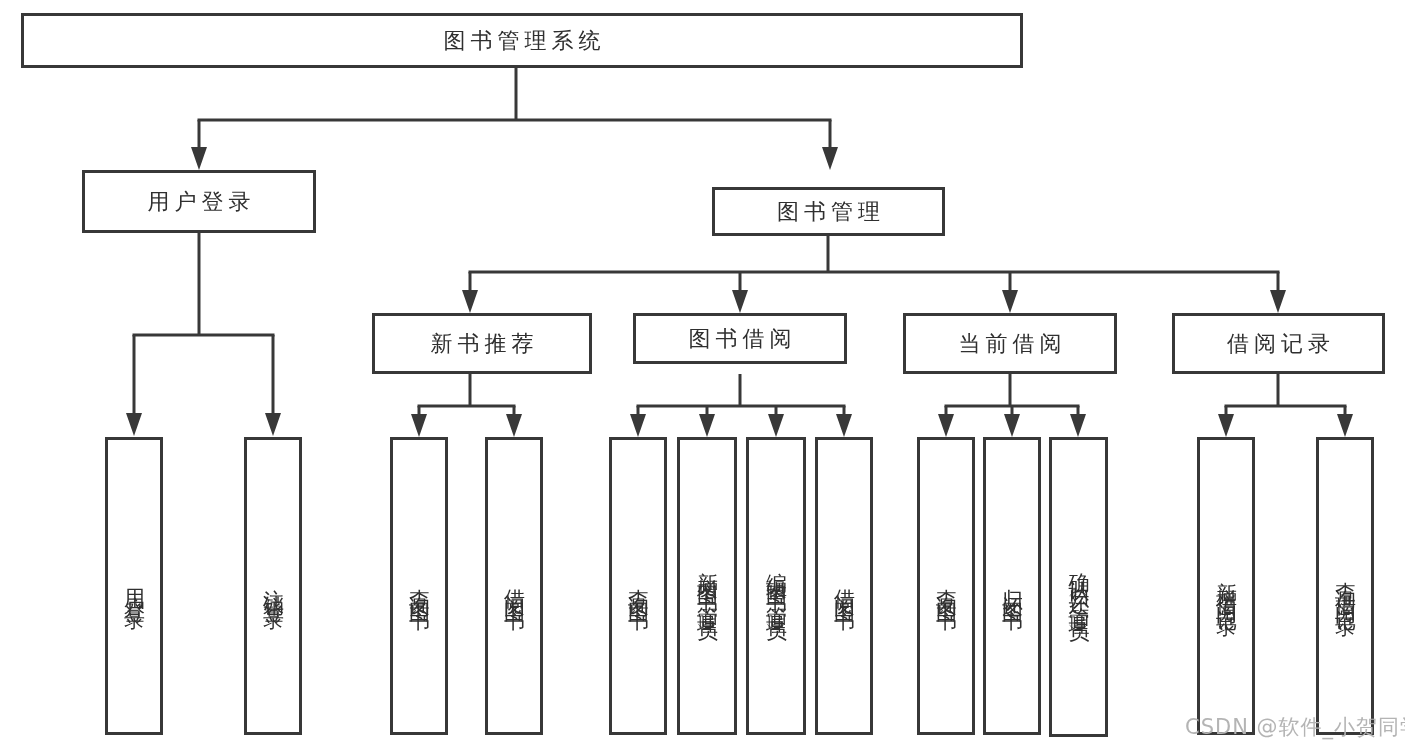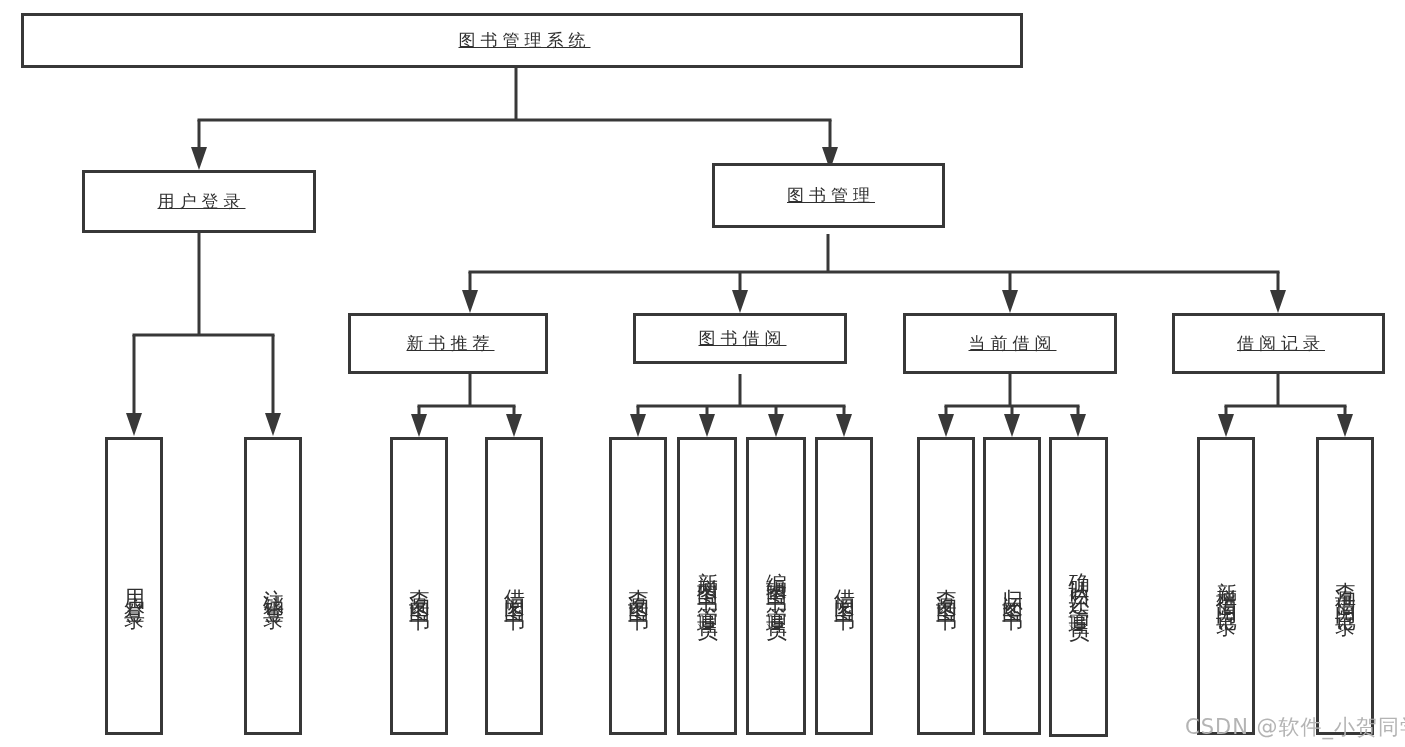--- a/index.html
+++ b/index.html
@@ -21,25 +21,24 @@
     box-sizing: border-box;
     border: 3px solid #383838;
     background: #ffffff;
     display: flex;
     align-items: center;
     justify-content: center;
     color: #2f2f2f;
     z-index: 2;
   }
   .box.h {
-    font-size: 17px;
+    font-size: 22px;
     letter-spacing: 5px;
     text-indent: 5px;
     white-space: nowrap;
-    text-decoration: underline;
   }
   .box.v {
     writing-mode: vertical-rl;
     font-size: 21px;
     letter-spacing: 7px;
     line-height: 1;
     padding: 6px 0;
   }
   .watermark {
     position: absolute;
@@ -119,23 +118,23 @@
       <polygon points="1004,414 1020,414 1012,437"></polygon>
       <polygon points="1070,414 1086,414 1078,437"></polygon>
       <polygon points="1218,414 1234,414 1226,437"></polygon>
       <polygon points="1337,414 1353,414 1345,437"></polygon>
     </g>
   </svg>
 
   <div class="box h" style="left:21px; top:13px; width:1002px; height:55px">图书管理系统</div>
 
   <div class="box h" style="left:82px; top:170px; width:234px; height:63px">用户登录</div>
-  <div class="box h" style="left:712px; top:163px; width:233px; height:65px">图书管理</div>
+  <div class="box h" style="left:712px; top:187px; width:233px; height:49px">图书管理</div>
 
-  <div class="box h" style="left:348px; top:313px; width:200px; height:61px">新书推荐</div>
+  <div class="box h" style="left:372px; top:313px; width:220px; height:61px">新书推荐</div>
   <div class="box h" style="left:633px; top:313px; width:214px; height:51px">图书借阅</div>
   <div class="box h" style="left:1172px; top:313px; width:213px; height:61px">借阅记录</div>
   <div class="box h" style="left:903px; top:313px; width:214px; height:61px">当前借阅</div>
 
   <div class="box v" style="left:105px; top:437px; width:58px; height:298px">用户登录</div>
   <div class="box v" style="left:244px; top:437px; width:58px; height:298px">注销登录</div>
 
   <div class="box v" style="left:390px; top:437px; width:58px; height:298px">查询图书</div>
   <div class="box v" style="left:485px; top:437px; width:58px; height:298px">借阅图书</div>
 

